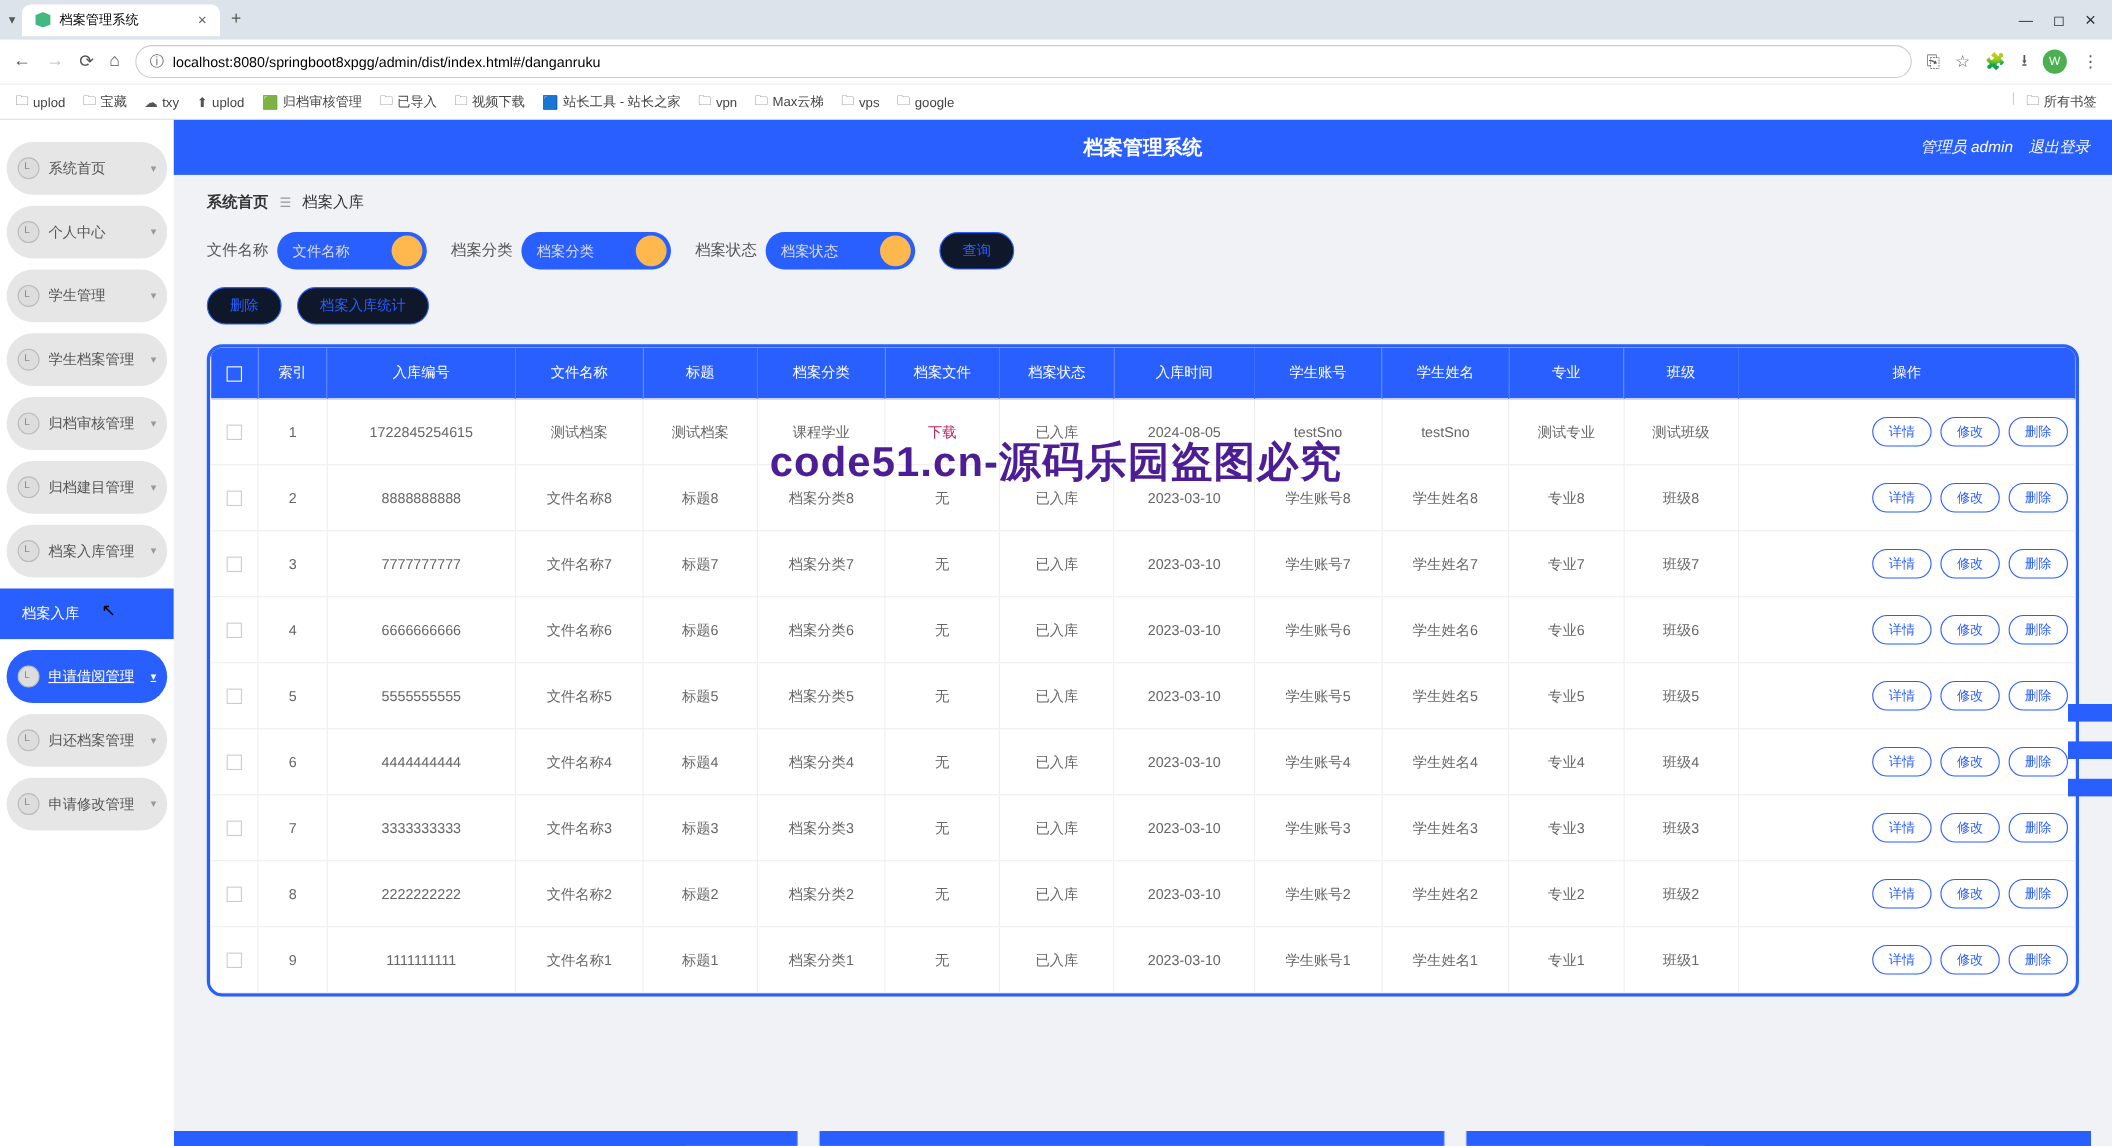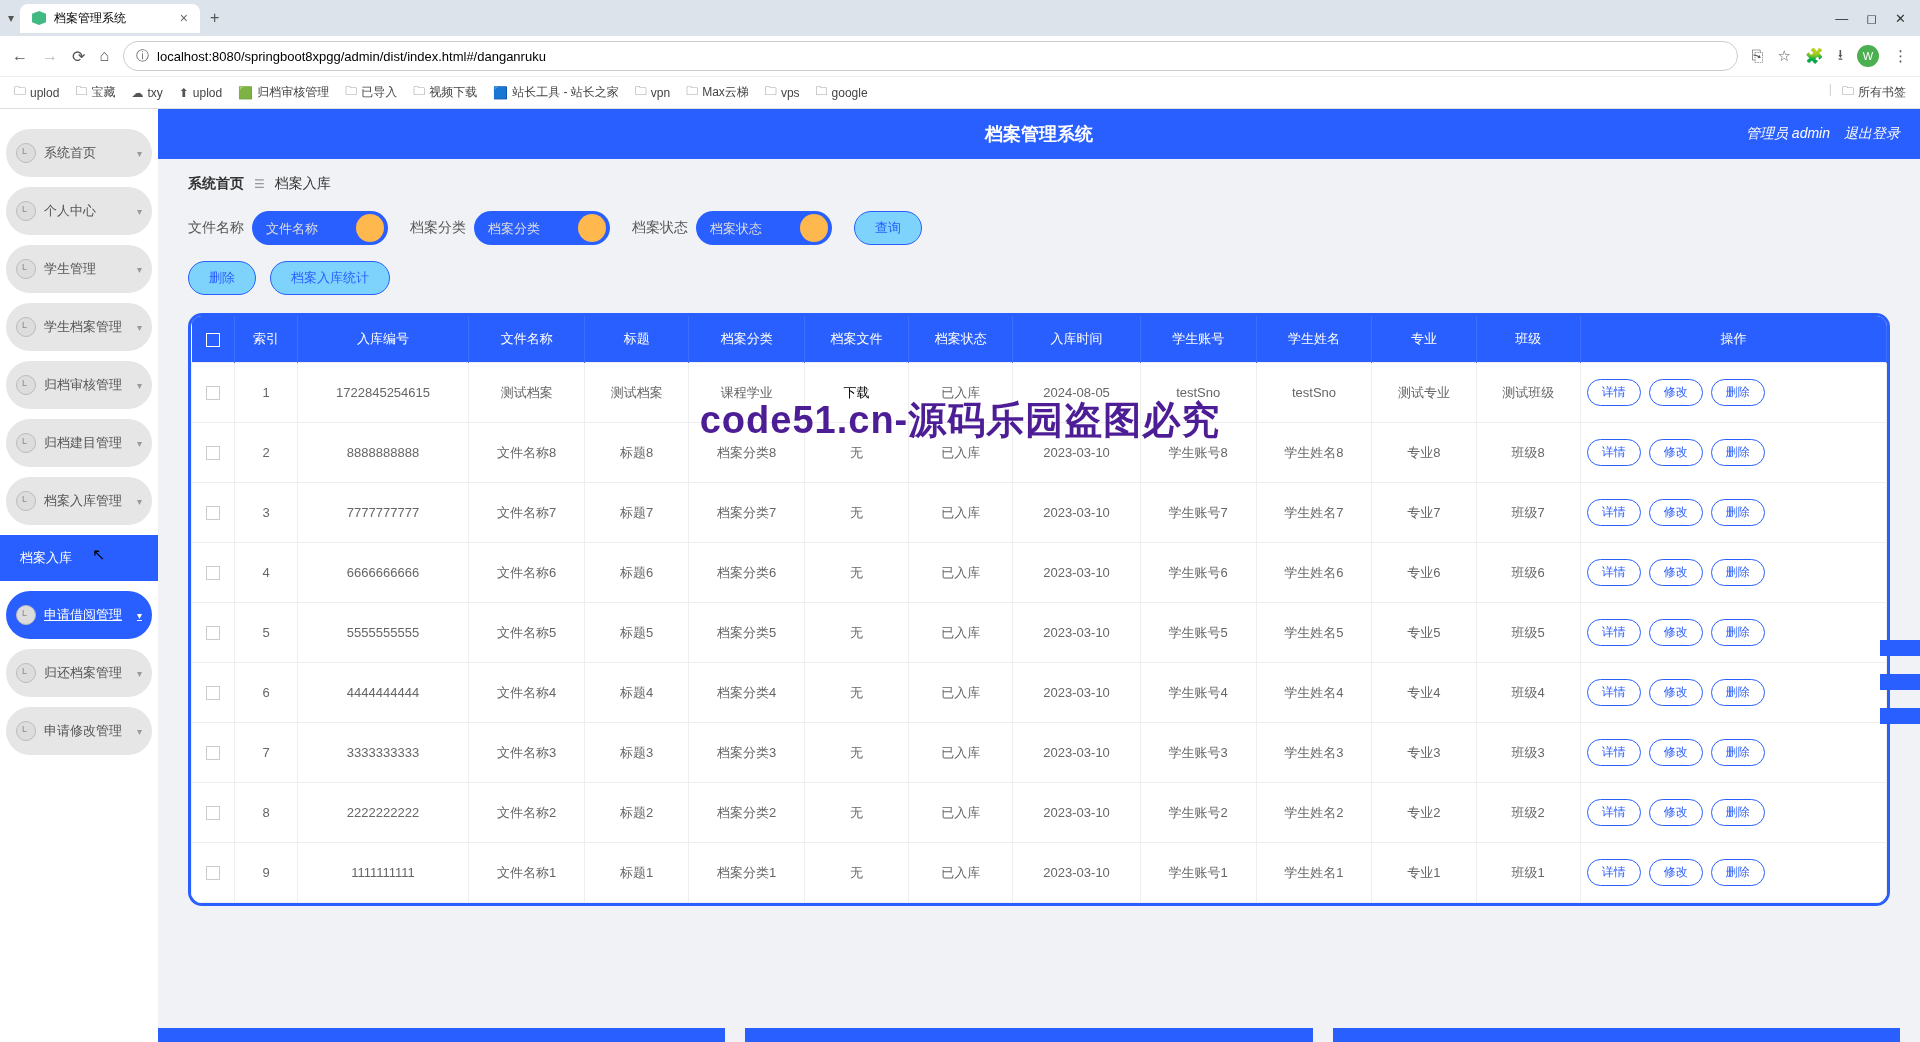--- a/index.html
+++ b/index.html
@@ -48,34 +48,34 @@
 .content { flex: 1; padding: 16px 30px; overflow: auto; }
 .breadcrumb { font-size: 14px; color: #333; margin-bottom: 18px; display: flex; gap: 10px; align-items: center; }
 .breadcrumb .bc-sep { color: #999; font-size: 12px; }
 
 .filters { display: flex; gap: 22px; align-items: center; margin-bottom: 16px; flex-wrap: wrap; }
 .filter-group { display: flex; align-items: center; gap: 8px; font-size: 14px; color: #555; }
 .pill-input { display: flex; align-items: center; background: #2a5fff; border-radius: 20px; padding: 0 4px 0 14px; height: 34px; position: relative; min-width: 136px; }
 .pill-input input { background: transparent; border: none; color: #fff; font-size: 13px; outline: none; width: 80px; }
 .pill-input input::placeholder { color: #ddd; }
 .pill-input .knob { width: 28px; height: 28px; border-radius: 50%; background: #ffb84d; margin-left: auto; }
-.btn-outline { border: 1px solid #2a5fff; color: #2a5fff; background: #7dd3fc; border-radius: 20px; padding: 7px 20px; font-size: 13px; cursor: pointer; }
+.btn-outline { border: 1px solid #2a5fff; color: #2a5fff; background: #0f172a; border-radius: 20px; padding: 7px 20px; font-size: 13px; cursor: pointer; }
 
 .action-row { display: flex; gap: 14px; margin-bottom: 18px; }
 
 
 .table-wrap { border: 3px solid #2a5fff; border-radius: 14px; overflow: hidden; background: #fff; }
 table { width: 100%; border-collapse: collapse; font-size: 13px; }
 thead { background: #2a5fff; color: #fff; }
 th { padding: 14px 6px; font-weight: normal; text-align: center; border-right: 1px solid rgba(255,255,255,0.1); }
 td { padding: 16px 6px; text-align: center; color: #666; border: 1px solid #eee; }
-td.link { color: #000000; cursor: pointer; }
+td.link { color: #be185d; cursor: pointer; }
 .checkbox { width: 14px; height: 14px; border: 1px solid #ccc; display: inline-block; vertical-align: middle; }
 .checkbox.head { border-color: #fff; }
-.row-actions { display: flex; gap: 8px; justify-content: flex-start; }
+.row-actions { display: flex; gap: 8px; justify-content: flex-end; }
 .mini-btn { border: 1px solid #2a5fff; color: #2a5fff; background: #fff; border-radius: 14px; padding: 4px 14px; font-size: 12px; cursor: pointer; }
 
 
 .stripe-decor { position: fixed; right: 0; top: 640px; display: flex; flex-direction: column; gap: 18px; }
 .stripe-decor .s { width: 40px; height: 16px; background: #2a5fff; }
 
 
 .watermark { position: fixed; top: 395px; left: 50%; transform: translateX(-50%); font-size: 38px; color: #4c1d95; pointer-events: none; font-weight: 700; letter-spacing: 1px; white-space: nowrap; }
 
 

